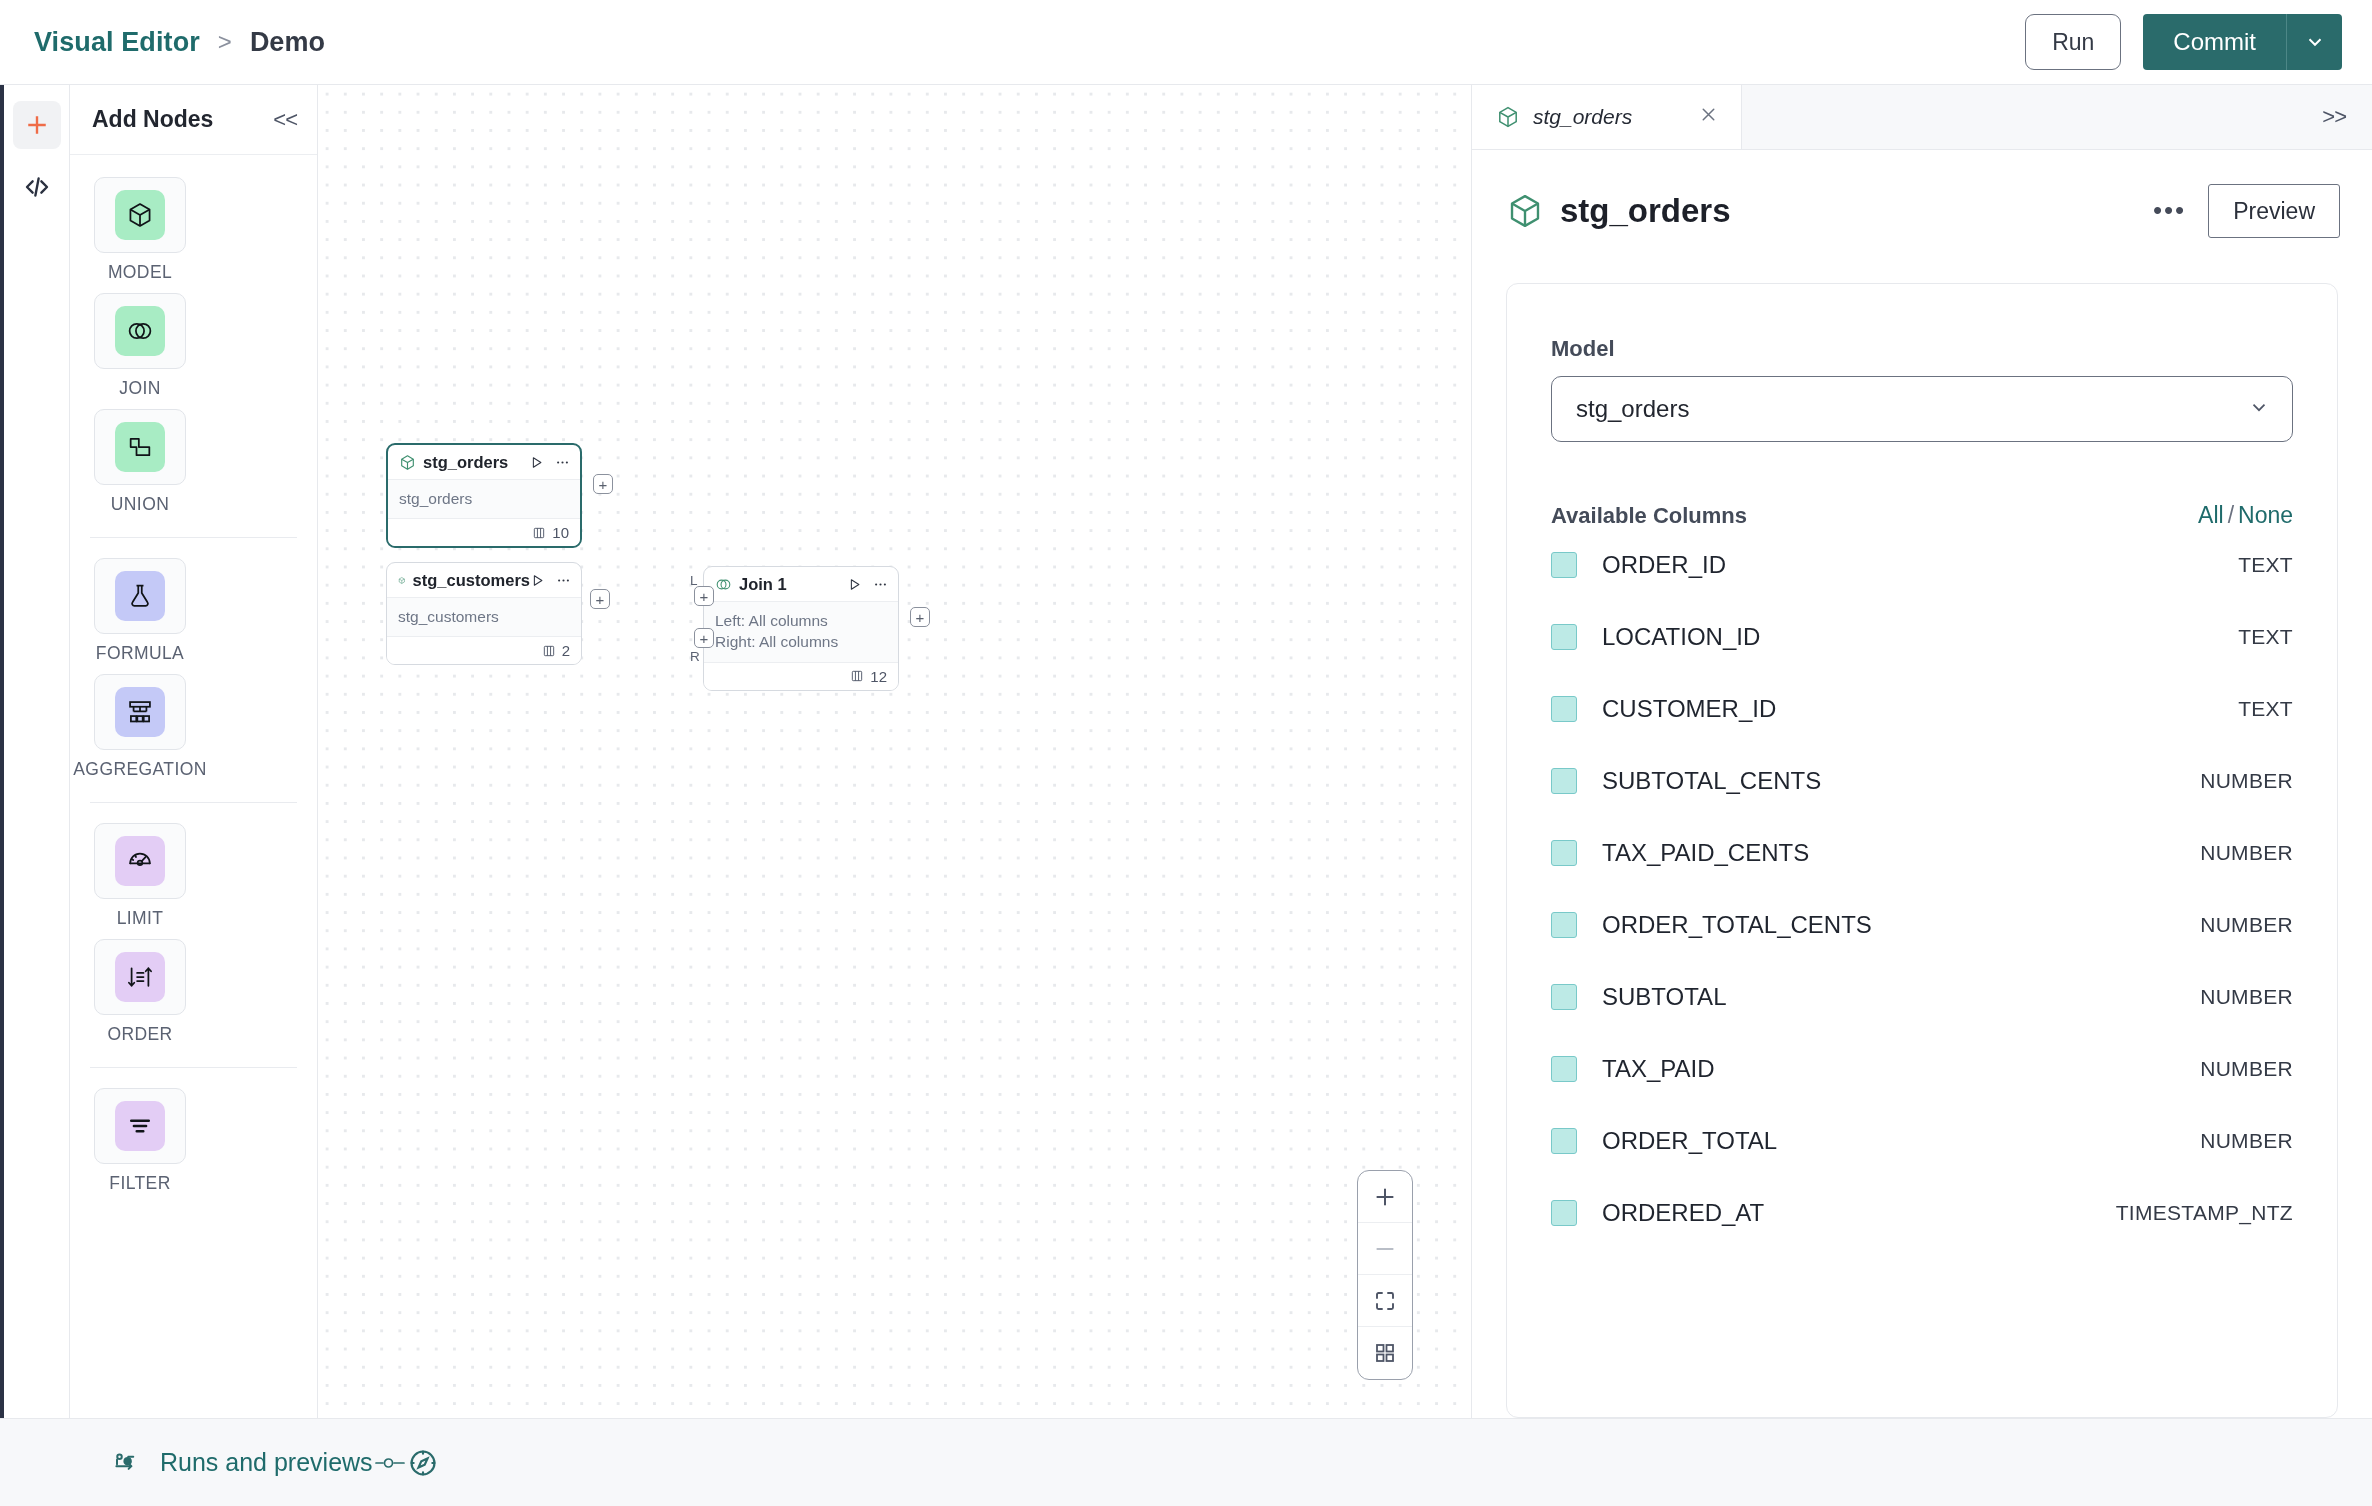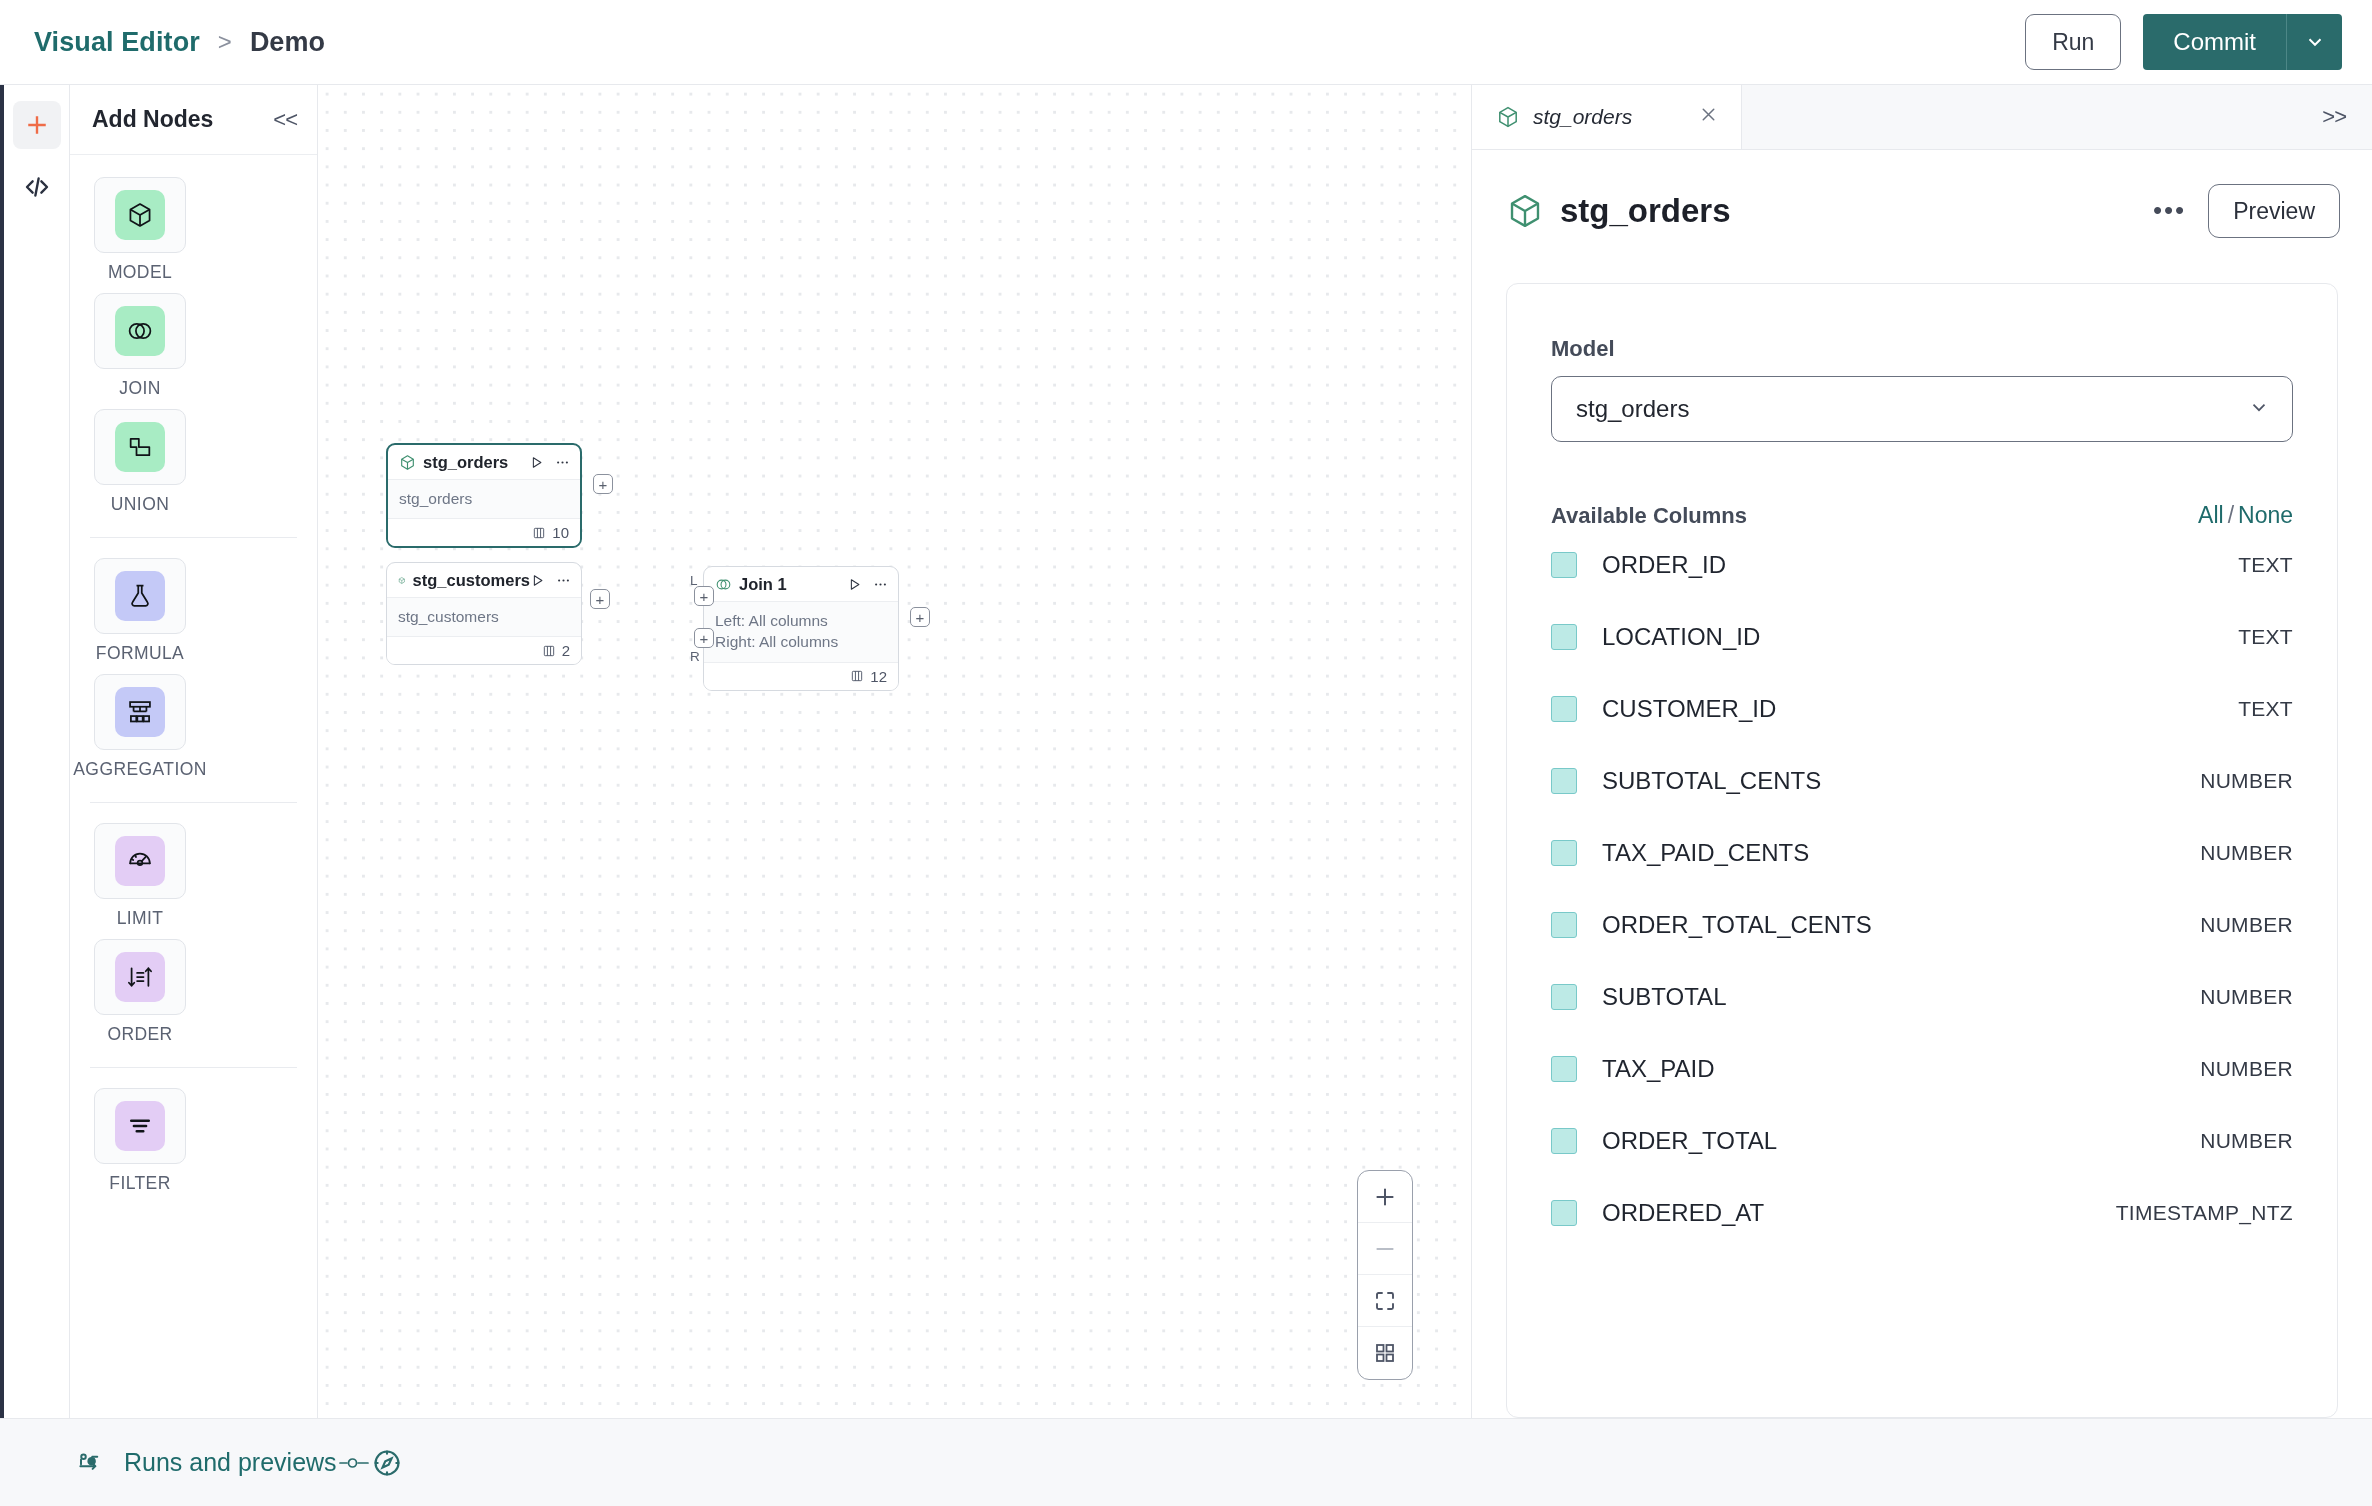--- a/index.html
+++ b/index.html
@@ -133,21 +133,21 @@
   .tab-label { font-size: 21px; font-style: italic; color: #262b35; }
   .tab-close { margin-left: auto; font-size: 21px; color: #6b7280; cursor: pointer; padding-left: 14px; }
   .tabstrip-rest { flex: 1; display: flex; align-items: center; justify-content: flex-end; padding-right: 26px; }
   .expand-btn { font-size: 22px; color: #4e5566; cursor: pointer; letter-spacing: -1px; font-weight: 500; }
 
   .panel-head { display: flex; align-items: center; padding: 34px 32px 0 34px; }
   .panel-title { font-size: 33px; font-weight: bold; color: #1d2029; margin-left: 16px; }
   .panel-head-actions { margin-left: auto; display: flex; align-items: center; gap: 22px; }
   .dots-btn { font-size: 26px; color: #454b59; cursor: pointer; letter-spacing: 2px; line-height: .6; }
   .btn-preview {
-    height: 54px; padding: 0 24px; border: 1.6px solid #6b7280; border-radius: 11px;
+    height: 54px; padding: 0 24px; border: 1.6px solid #6b7280; border-radius: 3px;
     background: #fff; color: #2b303b; font-size: 23px; font-family: inherit; cursor: pointer;
     display: flex; align-items: center;
   }
 
   .panel-card {
     margin: 45px 34px 0 34px; border: 1.3px solid #e7e9ed; border-radius: 12px;
     padding: 52px 44px 0 44px; flex: 1; overflow: hidden;
   }
   .field-label { font-size: 22px; font-weight: bold; color: #444b59; margin-bottom: 14px; }
   .select-box {
@@ -165,21 +165,21 @@
 
   .col-row { display: flex; align-items: center; height: 72px; }
   .col-check { width: 26px; height: 26px; border: 1.6px solid #79c9c9; background: #bdeae6; border-radius: 3px; cursor: pointer; }
   .col-name { font-size: 24px; color: #1f242e; margin-left: 25px; }
   .col-type { margin-left: auto; font-size: 21px; color: #343a46; letter-spacing: .3px; }
 
   
   .bottombar {
     height: 88px; min-height: 88px; background: #f7f8fa;
     border-top: 1px solid #e7e9ed; display: flex; align-items: center;
-    padding-left: 76px; 
+    padding-left: 112px; 
   }
   .runs-btn { display: flex; align-items: center; gap: 18px; cursor: pointer; }
   .runs-label { font-size: 25px; color: #1f6b6b; }
   .bb-icon { cursor: pointer; display: flex; align-items: center; }
 </style>
 </head>
 <body>
 
 <div class="app">
 

